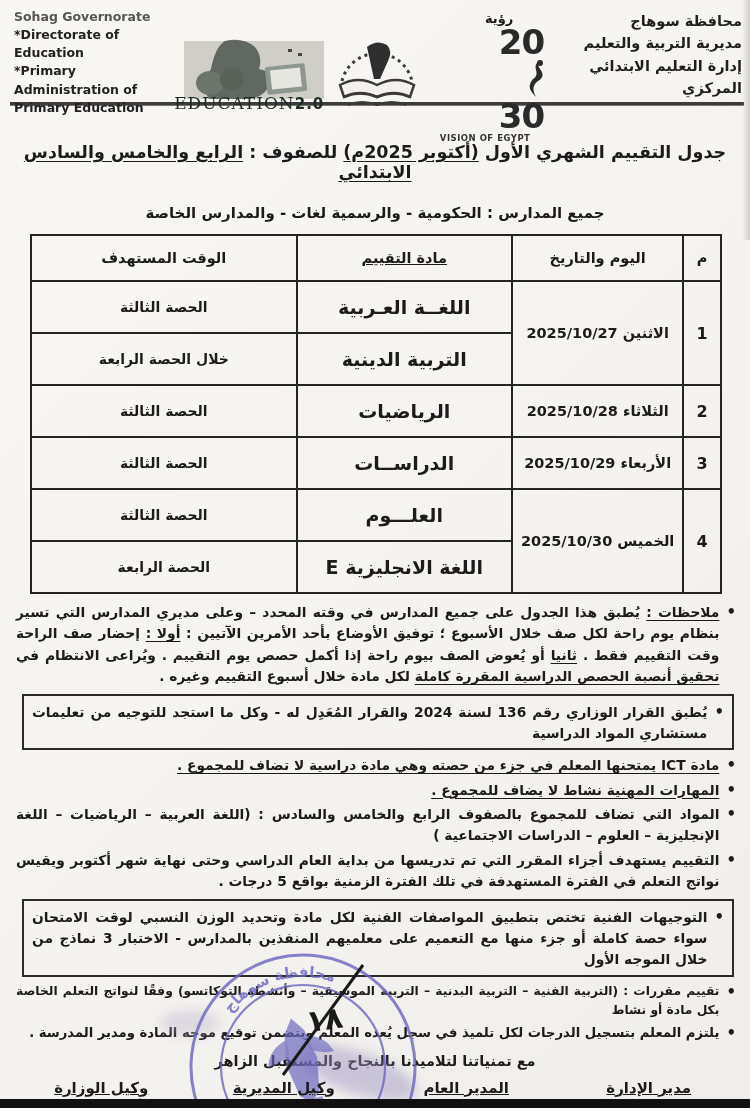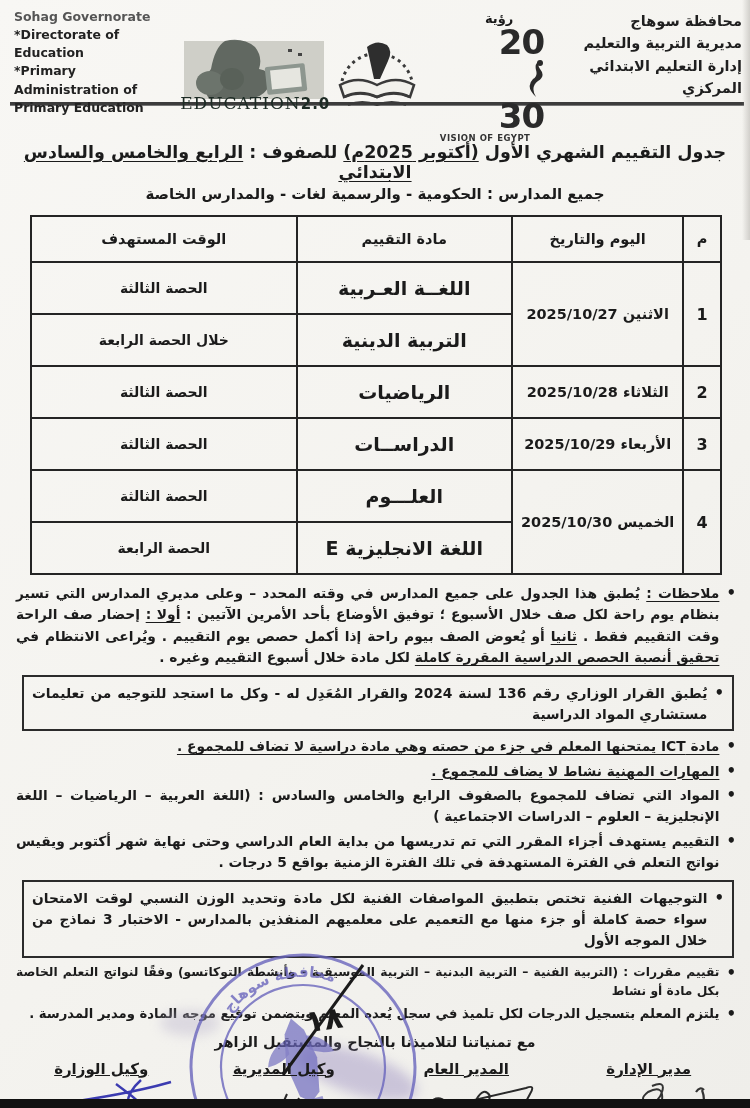--- a/index.html
+++ b/index.html
@@ -8,40 +8,40 @@
     position:relative; width:750px; height:1108px; margin:0 auto;
     background:linear-gradient(135deg,#f8f7f4 0%,#f4f3ef 55%,#efeeea 100%);
     overflow:hidden; color:#1b1b1b;
   }
   
   .hdr{ display:flex; align-items:flex-start; padding:6px 8px 2px 14px; height:102px; }
   .hdr-en{ width:172px; font-weight:bold; font-size:12.5px; line-height:1.45; color:#222; padding-top:2px;}
   .hdr-en .l0{ color:#555; }
   .hdr-logos{ flex:1; display:flex; align-items:center; justify-content:center; gap:6px; padding-top:4px;}
   .edu-logo{ position:relative; width:158px; height:74px; }
-  .edu-caption{ position:absolute; left:10px; bottom:0px; font-family:"DejaVu Serif", serif; font-size:17px; color:#1d2b25; letter-spacing:1px;}
+  .edu-caption{ position:absolute; left:4px; bottom:0px; font-family:"DejaVu Serif", serif; font-size:17px; color:#1d2b25; letter-spacing:1px;}
   .edu-caption b{ font-family:"DejaVu Sans",sans-serif; font-size:15px; }
   .vision{ width:118px; text-align:center; line-height:1; padding-top:2px;}
   .vision .v-top{ font-size:13px; font-weight:bold; text-align:center; padding-left:28px;}
   .v-num{ display:flex; justify-content:center; align-items:flex-end; font-weight:bold; font-size:34px; letter-spacing:-1px; color:#2a2a2a;flex-direction:column;}
   .v-cap{ font-size:8.5px; font-weight:bold; letter-spacing:.5px; color:#333; margin-top:1px;}
   .hdr-ar{ width:218px; text-align:right; font-weight:bold; font-size:14.5px; line-height:1.55; direction:rtl; padding-top:4px; color:#1f1f1f;}
   .hdr-rule{ margin:0 6px 0 10px; border-top:3px solid #3c3c3c; border-bottom:1px solid #777; height:2px;}
   
   .title-block{ direction:rtl; text-align:center; margin-top:14px; font-weight:bold;}
   .t1{ font-size:17.5px;margin-top:36px; }
-  .t2{ font-size:15px; margin-top:3px; }
+  .t2{ font-size:15px; margin-top:22px; }
   .u{ text-decoration:underline; text-underline-offset:3px; }
   
   table.sched{ direction:rtl; border-collapse:collapse; width:692px; margin:12px 28px 0 30px; background:transparent;}
   .sched th,.sched td{ border:2px solid #242424; font-weight:bold; text-align:center; vertical-align:middle; padding:14px 4px;}
   .sched th{ font-size:14.5px; height:31px;}
   .col-num{ width:36px; font-size:15px;}
   .col-day{ width:164px; font-size:14.5px;}
-  .col-sub{ width:206px;}
+  .col-sub{ width:206px;text-decoration:underline;}
   .col-time{ width:254px;}
   td.subj{ font-size:19px; height:34px; }
   td.time{ font-size:14px; }
   td.day{ font-size:14.5px; }
   
   .notes{ direction:rtl; margin:8px 14px 0 16px; font-weight:bold; font-size:13.8px; line-height:1.55; text-align:justify;}
   .note{ display:flex; gap:7px; margin-top:3px;}
   .bullet{ flex:0 0 auto; font-size:15px; line-height:1.4;}
   .boxed{ border:2px solid #2b2b2b; padding:3px 8px 4px 8px; margin:6px 2px 5px 6px;}
   .small-note{ font-size:12.3px; }

